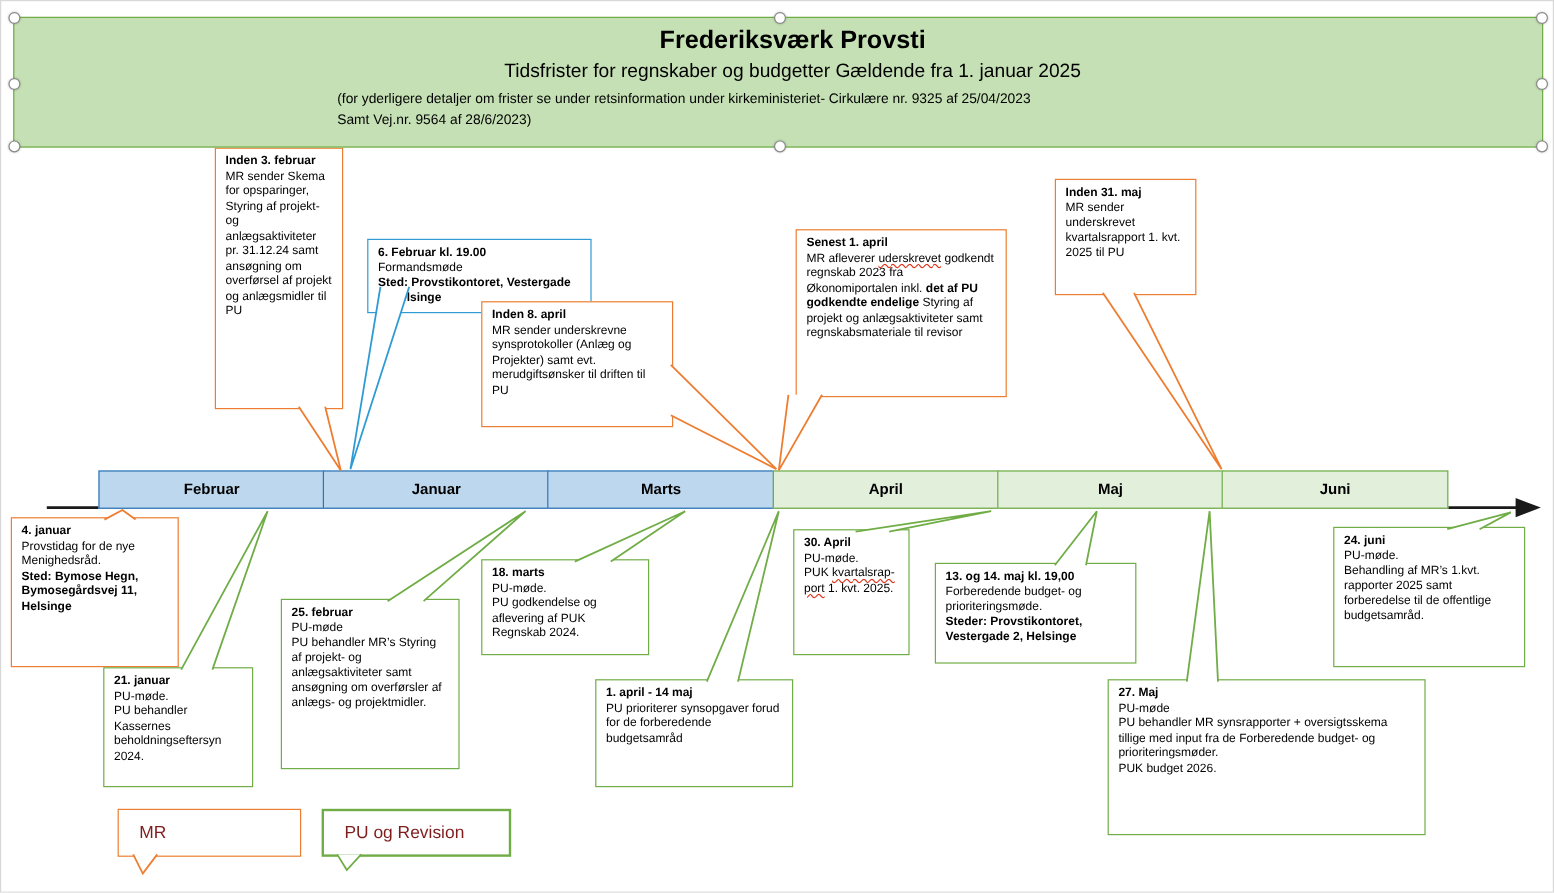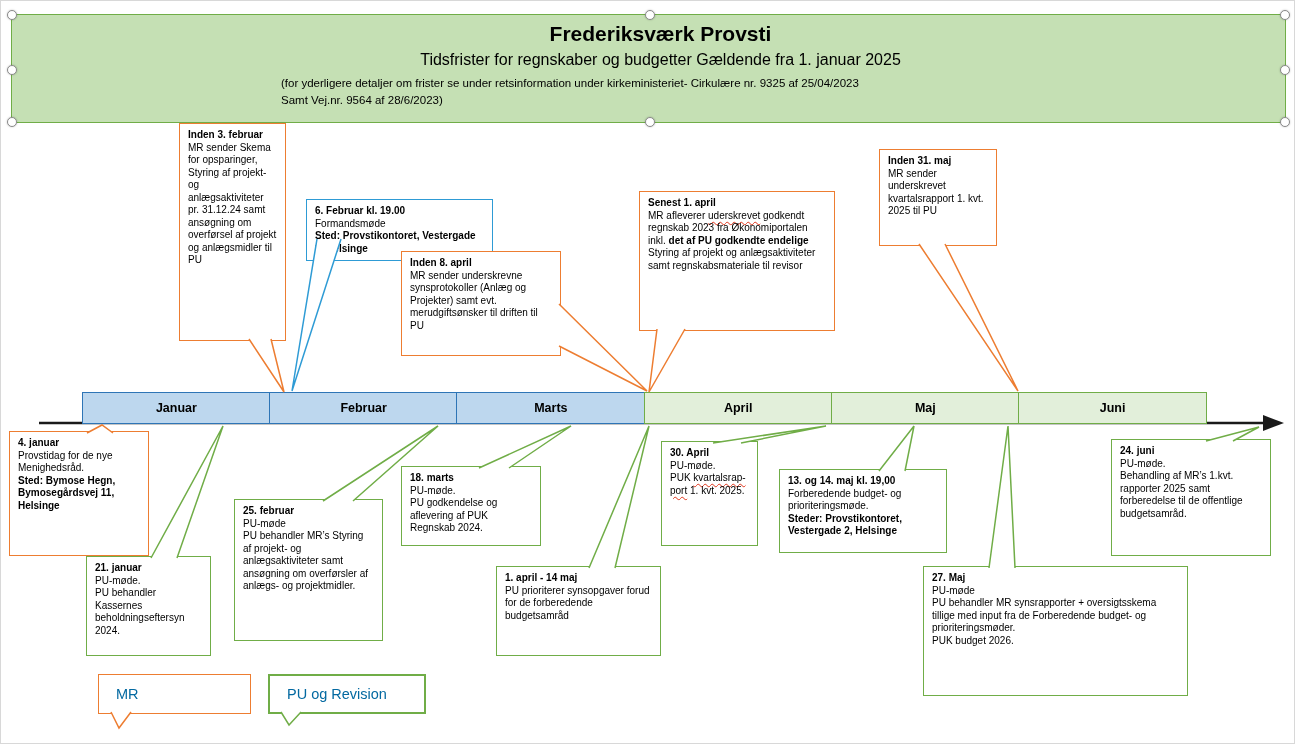--- a/index.html
+++ b/index.html
@@ -41,21 +41,21 @@
   .co.green{border-color:#70AD47;}
   .co.blue{border-color:#2E9BD5;}
   .co .t{font-weight:700;display:block;}
   .co .ln{display:block;}
   .b{font-weight:700;}
   .sq{text-decoration-line:underline;text-decoration-style:wavy;text-decoration-color:#E0351B;
       text-decoration-thickness:1px;text-underline-offset:2px;margin-top:16px;}
 
   
   .legend{position:absolute;background:#fff;display:flex;align-items:center;
-          padding-left:17px;font-size:14.5px;color:#0369a1;box-sizing:border-box;z-index:3;}
+          padding-left:17px;font-size:14.5px;color:#7f1d1d;box-sizing:border-box;z-index:3;}
   .legend.orange-b{border:1.8px solid #ED7D31;}
   .legend.green-b{border:2.2px solid #70AD47;}
 </style>
 </head>
 <body>
 
 <div id="canvas">
 
   <svg id="underlay" class="layer" width="1295" height="744">
     <line x1="38" y1="422" x2="1266" y2="422" stroke="#1a1a1a" stroke-width="2.4"></line>
@@ -73,22 +73,22 @@
     <span class="handle h-tc"></span>
     <span class="handle h-tr"></span>
     <span class="handle h-ml"></span>
     <span class="handle h-mr"></span>
     <span class="handle h-bl"></span>
     <span class="handle h-bc"></span>
     <span class="handle h-br"></span>
   </div>
 
   <div class="months">
+    <div class="month blue">Februar</div>
     <div class="month blue">Januar</div>
-    <div class="month blue">Februar</div>
     <div class="month blue">Marts</div>
     <div class="month green">April</div>
     <div class="month green">Maj</div>
     <div class="month green">Juni</div>
   </div>
 
   <div class="co orange" style="left:178px;top:122px;width:107px;height:218px;">
     <span class="t">Inden 3. februar</span>
     <span class="ln">MR sender Skema for opsparinger, Styring af projekt- og anlægsaktiviteter pr. 31.12.24 samt ansøgning om overførsel af projekt og anlægsmidler til PU</span>
   </div>
@@ -97,21 +97,21 @@
     <span class="t">6. Februar kl. 19.00</span>
     <span class="ln">Formandsmøde</span>
     <span class="ln b">Sted: Provstikontoret, Vestergade 2, Helsinge</span>
   </div>
 
   <div class="co orange" style="left:400px;top:250px;width:160px;height:105px;">
     <span class="t">Inden 8. april</span>
     <span class="ln">MR sender underskrevne synsprotokoller (Anlæg og Projekter) samt evt. merudgiftsønsker til driften til PU</span>
   </div>
 
-  <div class="co orange" style="left:638px;top:190px;width:196px;height:140px;">
+  <div class="co orange" style="left:662px;top:190px;width:176px;height:140px;">
     <span class="t">Senest 1. april</span>
     <span class="ln"><span>MR afleverer </span><span class="sq">uderskrevet</span><span> godkendt regnskab 2023 fra Økonomiportalen inkl. </span><span class="b">det af PU godkendte endelige</span><span> Styring af projekt og anlægsaktiviteter samt regnskabsmateriale til revisor</span></span>
   </div>
 
   <div class="co orange" style="left:878px;top:148px;width:118px;height:97px;">
     <span class="t">Inden 31. maj</span>
     <span class="ln">MR sender underskrevet kvartalsrapport 1. kvt. 2025 til PU</span>
   </div>
 
   <div class="co orange" style="left:8px;top:430px;width:140px;height:125px;">

